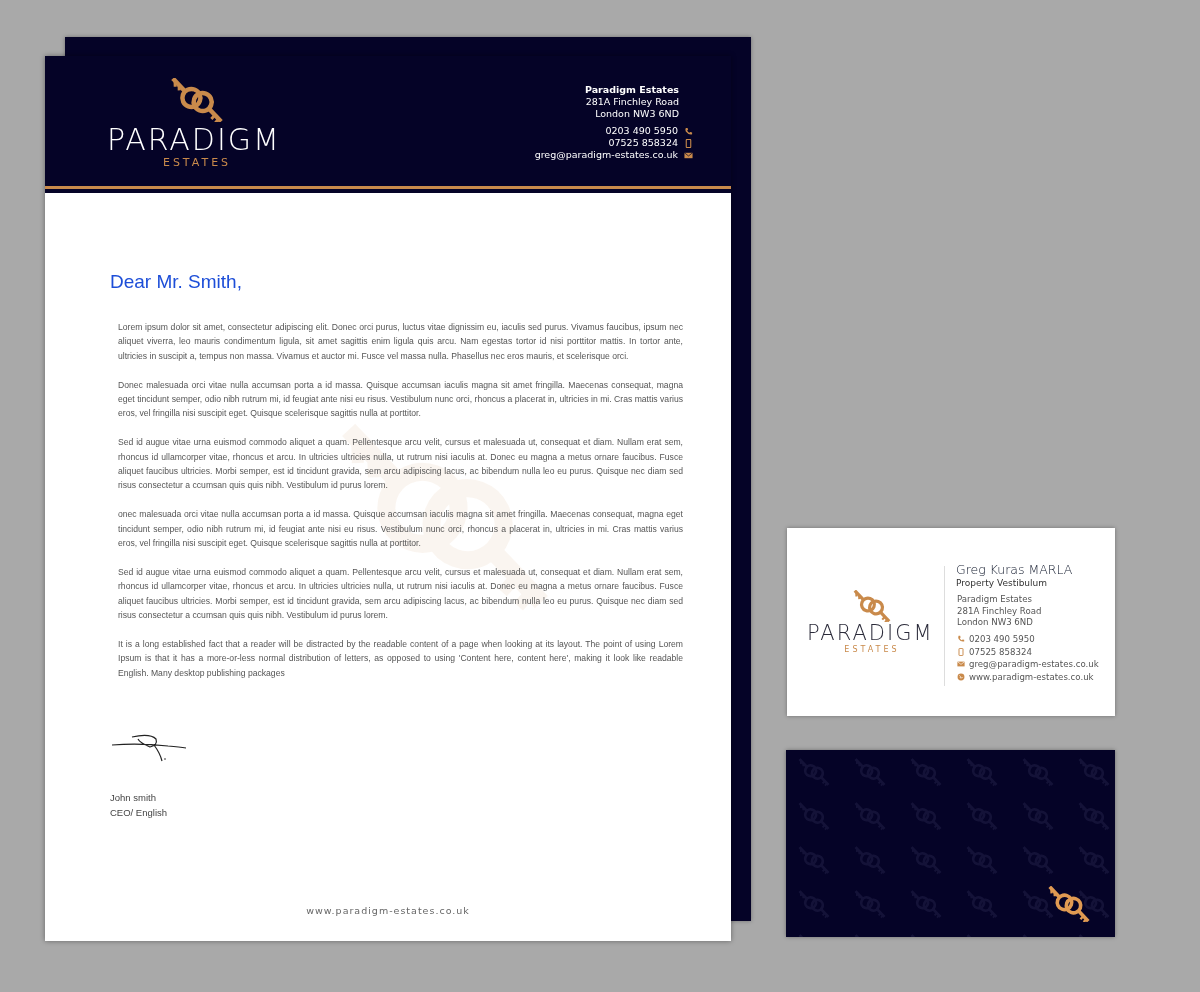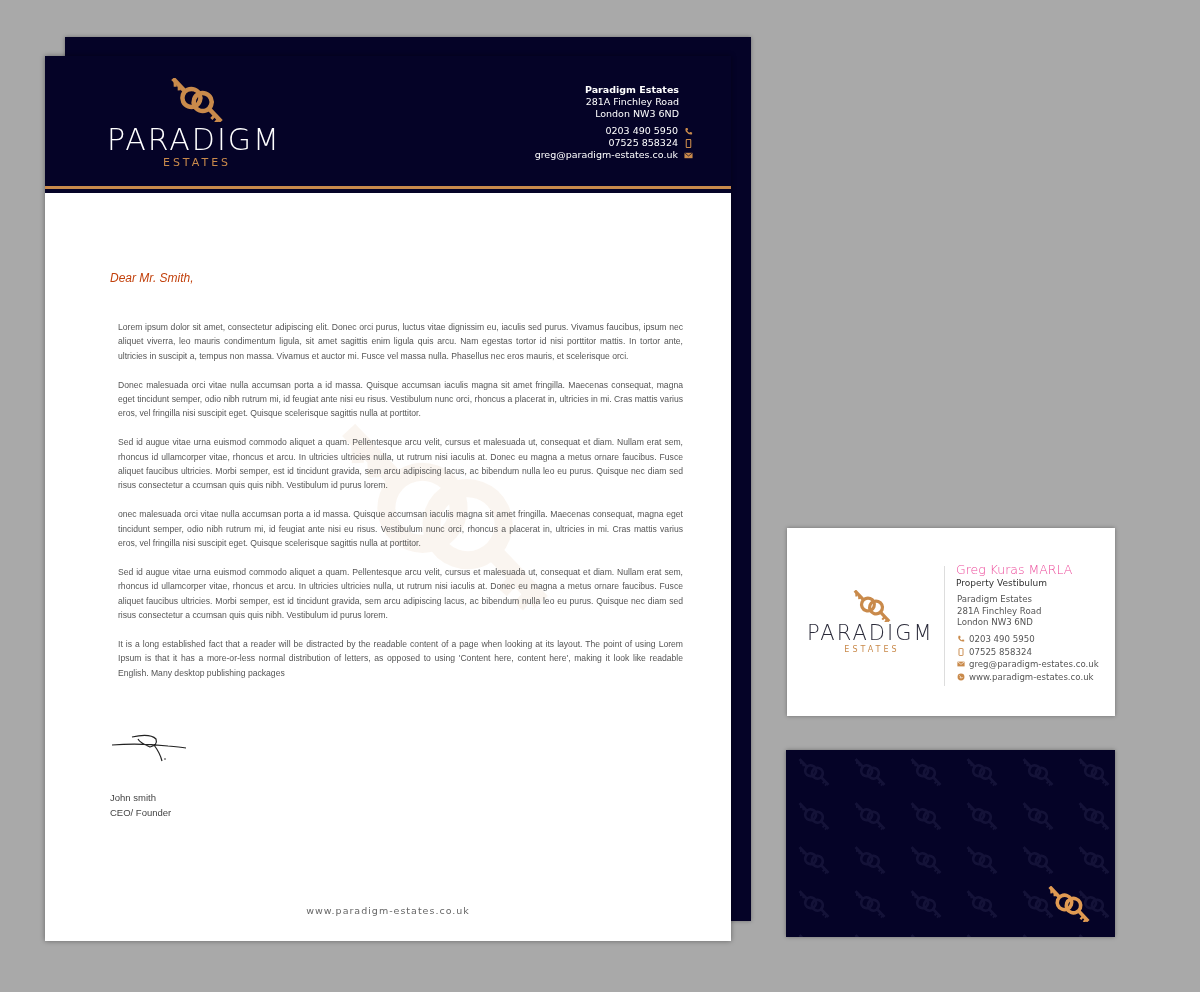--- a/index.html
+++ b/index.html
@@ -32,39 +32,39 @@
     font-family:"DejaVu Sans", sans-serif; letter-spacing:3px;
   }
   .lh-contact {
     position:absolute; right:52px; top:28px; text-align:right; color:#ffffff;
     font-family:"DejaVu Sans", sans-serif; font-size:9.5px; line-height:12px;
   }
   .lh-contact .company { font-weight:bold; }
   .lh-contact .row { display:flex; justify-content:flex-end; align-items:center; gap:6px; }
   .lh-contact .row .ic { width:9px; height:9px; display:inline-block; }
   .greeting {
-    position:absolute; left:65px; top:215px; font-size:12px; color:#c2410c;font-style:italic;
+    position:absolute; left:65px; top:215px; font-size:19px; color:#1d4ed8;
   }
   .body-wrap { position:absolute; left:73px; top:264px; width:565px; }
   .para {
     font-size:8.6px; line-height:14.4px; color:#555555; text-align:justify; margin:0 0 14.4px 0;
   }
   .watermark { position:absolute; left:250px; top:360px; opacity:0.08; }
   .signature { position:absolute; left:65px; top:675px; }
   .sig-name { position:absolute; left:65px; top:718px; font-size:9.5px; color:#444; line-height:15px;margin-top:16px; }
   .lh-footer {
     position:absolute; left:0; width:686px; top:849px; text-align:center; font-size:9.5px;
     color:#666; letter-spacing:1px; font-family:"DejaVu Sans", sans-serif;
   }
   .card-front {
     position:absolute; left:787px; top:528px; width:328px; height:188px; background:#ffffff;
     box-shadow:0 0 4px rgba(0,0,0,0.35);
   }
   .card-divider { position:absolute; left:157px; top:38px; width:1px; height:120px; background:#dddddd; }
-  .card-name { position:absolute; left:169px; top:34px; font-size:12.5px; color:#ec4899; font-family:"DejaVu Sans", sans-serif; font-weight:300; }
+  .card-name { position:absolute; left:169px; top:34px; font-size:12.5px; color:#0f172a; font-family:"DejaVu Sans", sans-serif; font-weight:300; }
   .card-title { position:absolute; left:169px; top:50px; font-size:9px; color:#333; font-family:"DejaVu Sans", sans-serif; }
   .card-addr { position:absolute; left:170px; top:66px; font-size:8.6px; color:#555; line-height:11.5px; font-family:"DejaVu Sans", sans-serif; }
   .card-contacts { position:absolute; left:170px; top:105px; font-size:8.6px; color:#555; line-height:12.5px; font-family:"DejaVu Sans", sans-serif; }
   .card-contacts .row { display:flex; align-items:center; gap:4px; }
   .card-contacts .ic { width:8px; height:8px; display:inline-block; }
   .card-back {
     position:absolute; left:786px; top:750px; width:329px; height:187px; background:#050327;
     box-shadow:0 0 4px rgba(0,0,0,0.35); overflow:hidden;
   }
   .card-pattern { position:absolute; left:0; top:0; width:100%; height:100%; opacity:0.18; }
@@ -144,21 +144,21 @@
     <p class="para">Sed id augue vitae urna euismod commodo aliquet a quam. Pellentesque arcu velit, cursus et malesuada ut, consequat et diam. Nullam erat sem, rhoncus id ullamcorper vitae, rhoncus et arcu. In ultricies ultricies nulla, ut rutrum nisi iaculis at. Donec eu magna a metus ornare faucibus. Fusce aliquet faucibus ultricies. Morbi semper, est id tincidunt gravida, sem arcu adipiscing lacus, ac bibendum nulla leo eu purus. Quisque nec diam sed risus consectetur a ccumsan quis quis nibh. Vestibulum id purus lorem.</p>
     <p class="para">It is a long established fact that a reader will be distracted by the readable content of a page when looking at its layout. The point of using Lorem Ipsum is that it has a more-or-less normal distribution of letters, as opposed to using 'Content here, content here', making it look like readable English. Many desktop publishing packages</p>
   </div>
 
   <svg class="signature" width="80" height="36" viewBox="0 0 80 36">
     <path d="M2 14 Q30 12 58 15 Q70 16 76 17 M22 6 Q40 2 46 8 Q48 14 40 16 Q30 12 28 8 M44 14 Q50 22 52 30" stroke="#222" stroke-width="1.2" fill="none"></path>
     <circle cx="55" cy="28" r="0.8" fill="#222"></circle>
   </svg>
   <div class="sig-name">
     <div>John smith</div>
-    <div>CEO/ Founder</div>
+    <div>CEO/ English</div>
   </div>
 
   <div class="lh-footer">www.paradigm-estates.co.uk</div>
 </div>
 
 <div class="card-front">
   <div class="logo" style="left:20px; top:62px; width:130px; height:70px;">
     <svg width="50" height="32" style="position:absolute; left:40px; top:0;" viewBox="-35 -22 70 44">
       <g style="color:#c98a4b" transform="rotate(20)">
           <use href="#keys"></use>

